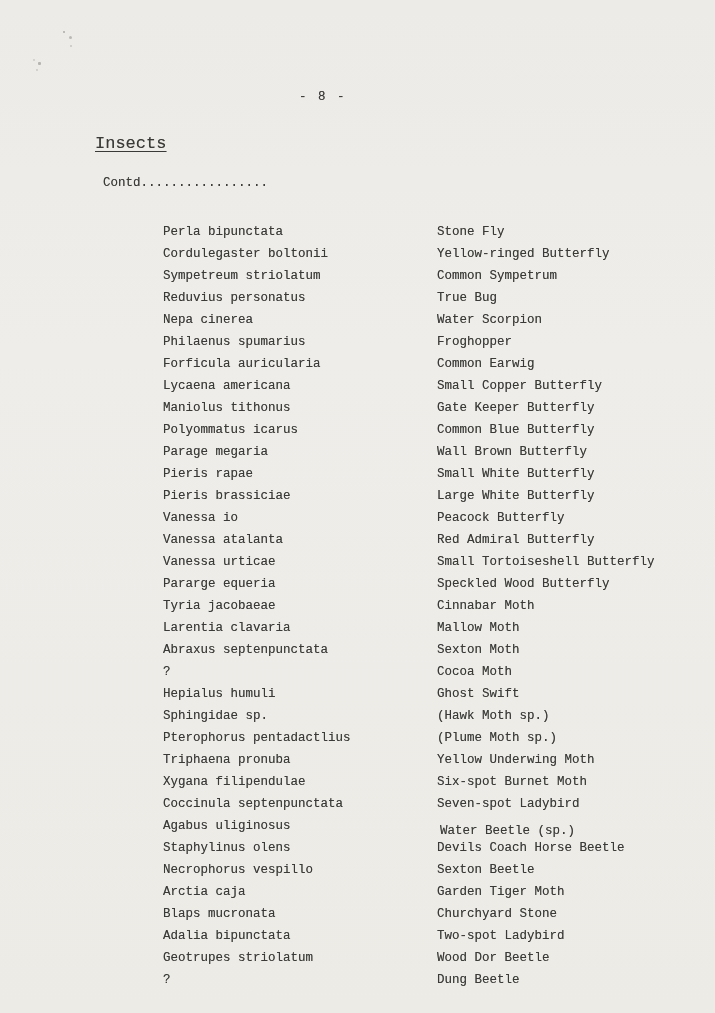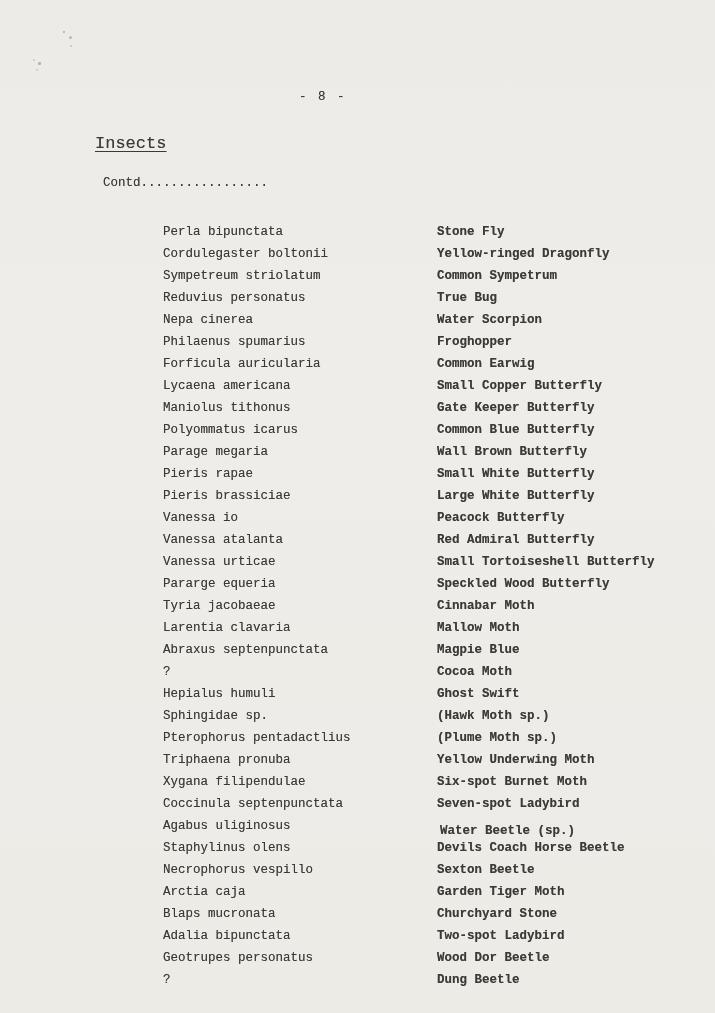--- a/index.html
+++ b/index.html
@@ -59,21 +59,20 @@
     box-sizing: border-box;
   }
   .latin {
     width: 274px;
     flex: 0 0 274px;
     font-size: 12.5px;
   }
   .common {
     flex: 1;
     font-size: 12.5px;
-    font-weight: bold;
   }
   
   .row:nth-child(28) .common {
     transform: translate(3px, 5px);
   }
   
   .smudge {
     position: absolute;
     background: rgba(96, 94, 92, 0.45);
     border-radius: 50%;
@@ -104,21 +103,21 @@
   <div class="contd ink">Contd.................</div>
 
   <div class="species-list" id="species-list">
   <div class="row">
     <span class="latin ink">Perla bipunctata</span>
     <span class="common ink">Stone Fly</span>
   </div>
 
   <div class="row">
     <span class="latin ink">Cordulegaster boltonii</span>
-    <span class="common ink">Yellow-ringed Dragonfly</span>
+    <span class="common ink">Yellow-ringed Butterfly</span>
   </div>
 
   <div class="row">
     <span class="latin ink">Sympetreum striolatum</span>
     <span class="common ink">Common Sympetrum</span>
   </div>
 
   <div class="row">
     <span class="latin ink">Reduvius personatus</span>
     <span class="common ink">True Bug</span>
@@ -194,21 +193,21 @@
     <span class="common ink">Cinnabar Moth</span>
   </div>
 
   <div class="row">
     <span class="latin ink">Larentia clavaria</span>
     <span class="common ink">Mallow Moth</span>
   </div>
 
   <div class="row">
     <span class="latin ink">Abraxus septenpunctata</span>
-    <span class="common ink">Magpie Blue</span>
+    <span class="common ink">Sexton Moth</span>
   </div>
 
   <div class="row">
     <span class="latin ink">?</span>
     <span class="common ink">Cocoa Moth</span>
   </div>
 
   <div class="row">
     <span class="latin ink">Hepialus humuli</span>
     <span class="common ink">Ghost Swift</span>
@@ -263,21 +262,21 @@
     <span class="latin ink">Blaps mucronata</span>
     <span class="common ink">Churchyard Stone</span>
   </div>
 
   <div class="row">
     <span class="latin ink">Adalia bipunctata</span>
     <span class="common ink">Two-spot Ladybird</span>
   </div>
 
   <div class="row">
-    <span class="latin ink">Geotrupes personatus</span>
+    <span class="latin ink">Geotrupes striolatum</span>
     <span class="common ink">Wood Dor Beetle</span>
   </div>
 
   <div class="row">
     <span class="latin ink">?</span>
     <span class="common ink">Dung Beetle</span>
   </div>
 </div>
 
 </div>

